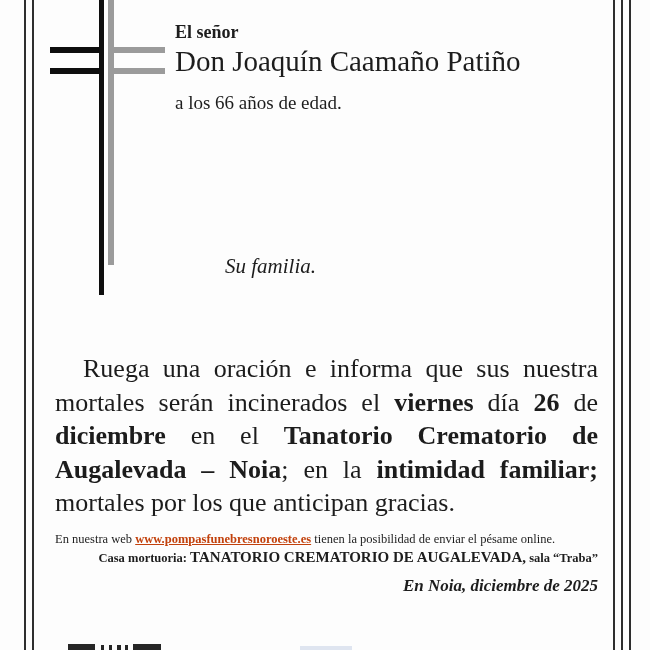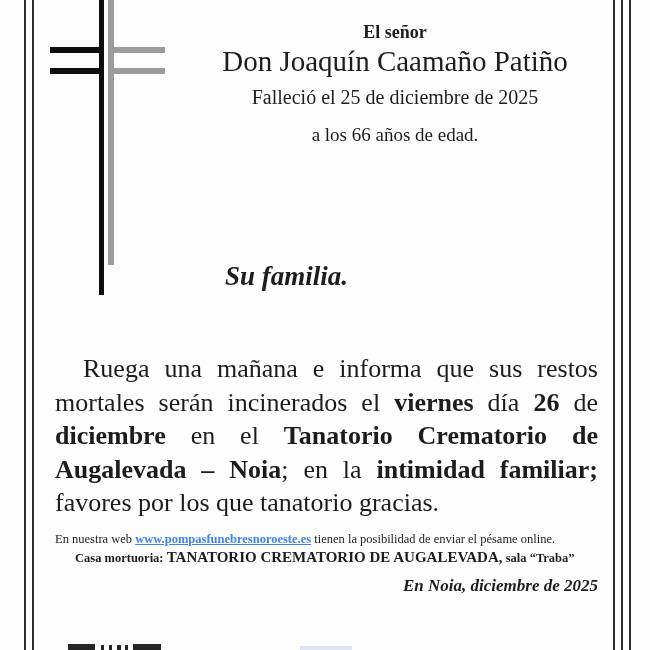--- a/index.html
+++ b/index.html
@@ -21,40 +21,40 @@
   
   .cross{position:absolute;left:0;top:0;width:180px;height:300px;}
   .cross div{position:absolute;}
   .cx-black-v{left:99px;top:0;width:5px;height:295px;background:#0e0e0e;}
   .cx-gray-v{left:108px;top:0;width:6px;height:265px;background:#9b9b9b;}
   .cx-black-h1{left:50px;top:47px;width:49px;height:6px;background:#0e0e0e;}
   .cx-gray-h1{left:108px;top:47px;width:57px;height:6px;background:#9b9b9b;}
   .cx-black-h2{left:50px;top:68px;width:54px;height:6px;background:#0e0e0e;}
   .cx-gray-h2{left:114px;top:68px;width:51px;height:6px;background:#9b9b9b;}
   
-  .header{position:absolute;left:175px;top:22px;width:440px;text-align:center;}
+  .header{position:absolute;left:175px;top:22px;width:440px;text-align:left;}
   .salutation{font-size:18px;font-weight:bold;}
   .deceased-name{font-size:29px;font-weight:normal;margin-top:3px;line-height:1.08;}
   .death-line{font-size:20px;margin-top:9px;}
   .age-line{font-size:19px;margin-top:15px;}
   .dep{position:absolute;left:175px;top:172px;width:440px;text-align:center;
        font-size:19px;font-weight:bold;letter-spacing:2px;}
-  .family{position:absolute;left:225px;top:261px;font-size:27px;
-          font-weight:bold;font-style:italic;}
+  .family{position:absolute;left:225px;top:254px;font-size:21px;
+          font-weight:normal;font-style:italic;}
   
   .announce{position:absolute;left:55px;top:352px;width:543px;margin:0;
             font-size:26px;line-height:33.5px;text-align:justify;text-indent:28px;
             color:#1c1c1c;}
   .announce b{font-weight:bold;}
   
   .footer{position:absolute;left:55px;top:531px;width:543px;}
   .web-line{font-size:12.5px;line-height:17px;}
-  .web-link{color:#3b82f6;text-decoration:underline;font-weight:bold;cursor:pointer;}
+  .web-link{color:#c2410c;text-decoration:underline;font-weight:bold;cursor:pointer;}
   .hours-line{font-size:12px;font-weight:bold;line-height:17px;}
-  .mortuary-line{font-size:12.5px;font-weight:bold;line-height:19px;text-indent:20px;}
+  .mortuary-line{font-size:12.5px;font-weight:bold;line-height:19px;text-indent:20px;text-align:right;}
   .mortuary-venue{font-size:15px;}
   .place-date{font-size:17px;font-weight:bold;font-style:italic;
               text-align:right;line-height:21px;margin-top:7px;}
   
   .logo-strip{position:absolute;left:0;right:0;bottom:0;height:8px;overflow:hidden;}
   .logo-strip div{position:absolute;}
   .lg-bar1{left:68px;top:2px;width:27px;height:10px;background:#262626;}
   .lg-s1{left:101px;top:3px;width:3px;height:10px;background:#262626;}
   .lg-s2{left:109px;top:3px;width:3px;height:10px;background:#262626;}
   .lg-s3{left:117px;top:3px;width:4px;height:10px;background:#262626;}
@@ -78,28 +78,27 @@
     <div class="cx-gray-h1"></div>
     <div class="cx-gray-h2"></div>
     <div class="cx-black-v"></div>
     <div class="cx-black-h1"></div>
     <div class="cx-black-h2"></div>
   </div>
 
   <div class="header">
     <div class="salutation">El señor</div>
     <div class="deceased-name">Don Joaquín Caamaño Patiño</div>
-    <div class="death-line">Falleció el 25 de diciembre de 2025</div>
     <div class="age-line">a los 66 años de edad.</div>
   </div>
 
 
   <div class="family">Su familia.</div>
 
-  <p class="announce"><span>Ruega una mañana e informa que sus restos mortales serán incinerados el </span><b>viernes</b><span> día </span><b>26</b><span> de </span><b>diciembre</b><span> en el </span><b>Tanatorio Crematorio de Augalevada – Noia</b><span>; en la </span><b>intimidad familiar;</b><span> favores por los que tanatorio gracias.</span></p>
+  <p class="announce"><span>Ruega una oración e informa que sus nuestra mortales serán incinerados el </span><b>viernes</b><span> día </span><b>26</b><span> de </span><b>diciembre</b><span> en el </span><b>Tanatorio Crematorio de Augalevada – Noia</b><span>; en la </span><b>intimidad familiar;</b><span> mortales por los que anticipan gracias.</span></p>
 
   <div class="footer">
     <div class="web-line"><span>En nuestra web </span><span class="web-link">www.pompasfunebresnoroeste.es</span><span> tienen la posibilidad de enviar el pésame online.</span></div>
     <div class="mortuary-line"><span>Casa mortuoria: </span><span class="mortuary-venue">TANATORIO CREMATORIO DE AUGALEVADA,</span><span> sala “Traba”</span></div>
     <div class="place-date">En Noia, diciembre de 2025</div>
   </div>
 
   <div class="logo-strip">
     <div class="lg-bar1"></div>
     <div class="lg-s1"></div>

